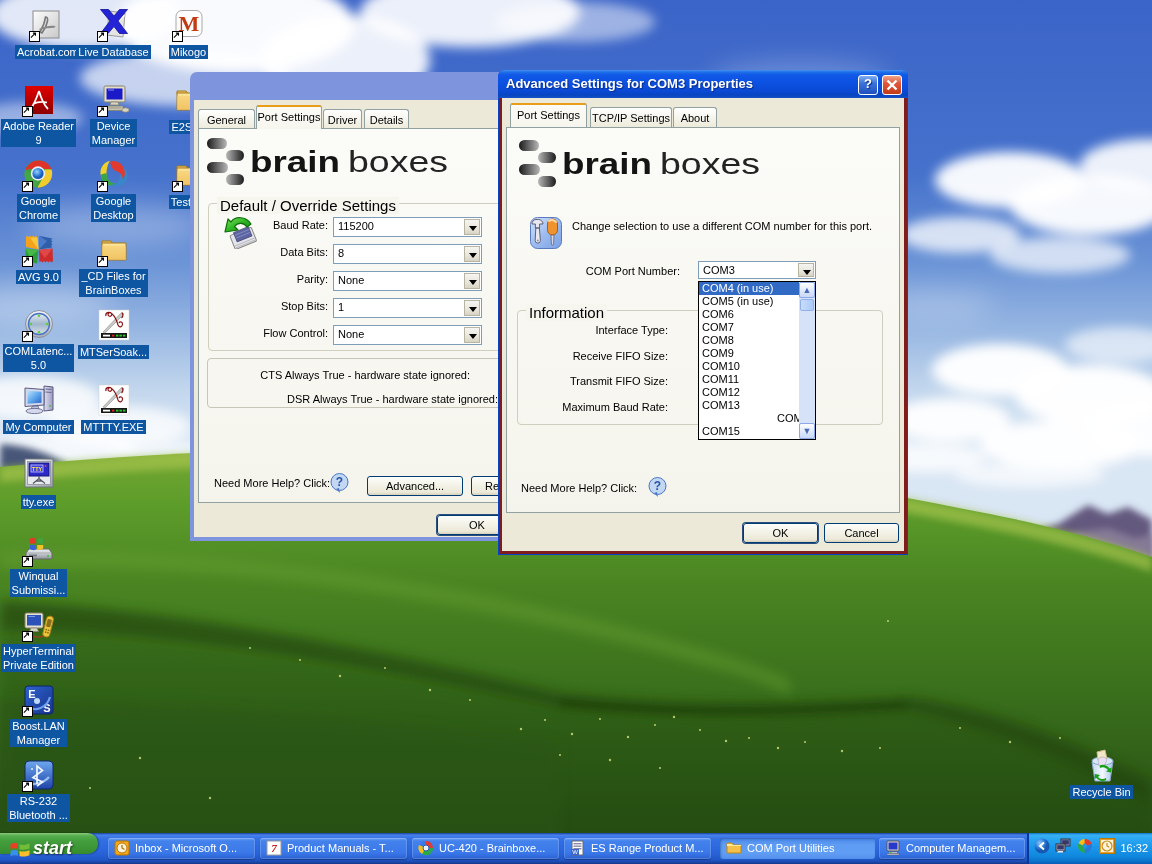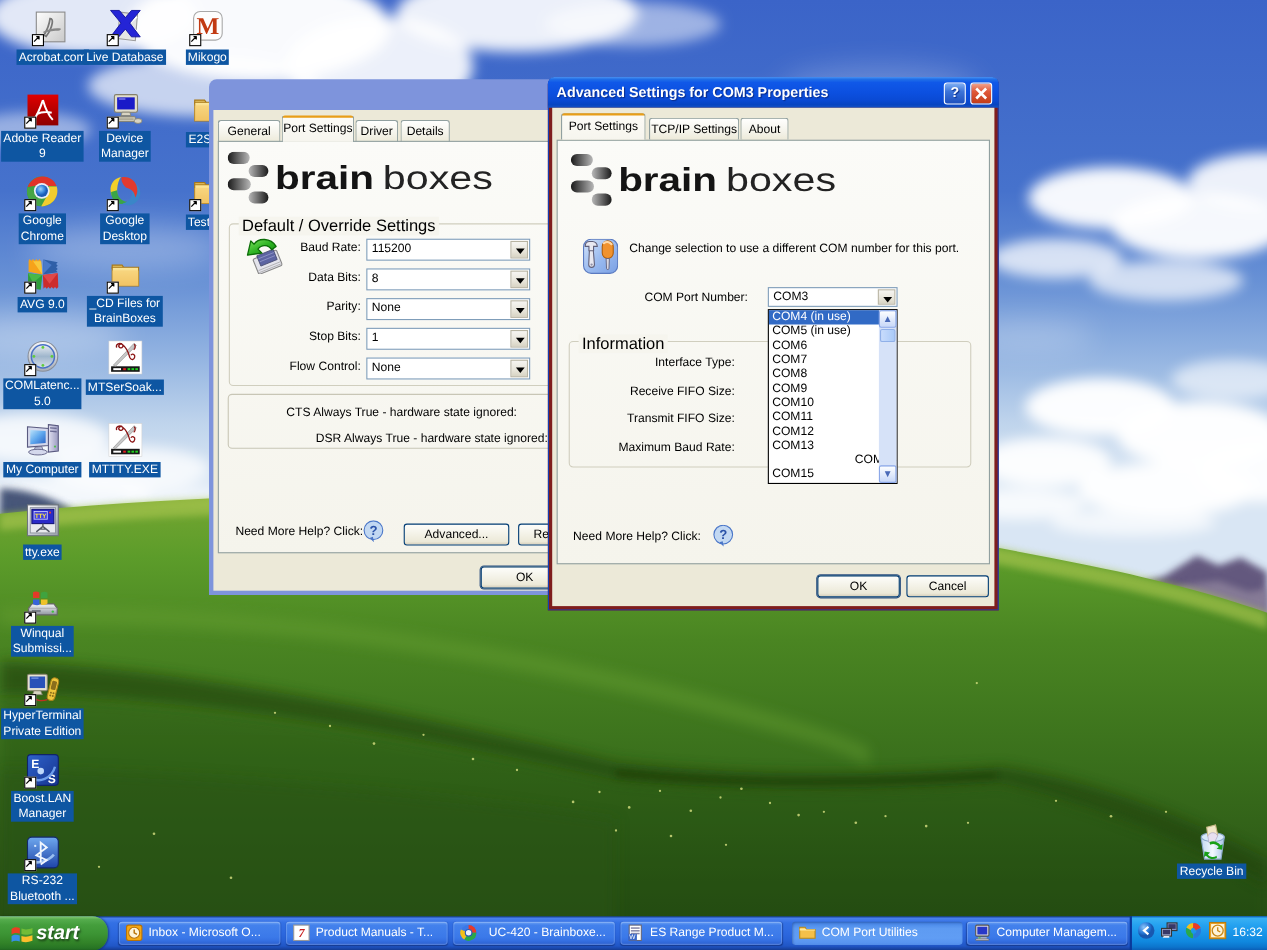--- a/index.html
+++ b/index.html
@@ -45,21 +45,21 @@
   background:linear-gradient(180deg,#17419E 0,#4880EC 2px,#3370E4 6px,#2C67DE 16px,#2760D4 22px,#2056C6 27px,#17419E 30px,#123585 31px); }
 .tkbtn { position:absolute; top:5px; height:21px; border-radius:3px; background:linear-gradient(180deg,#6FA3F4 0,#4381EC 3px,#3B79E9 14px,#3570E2 17px,#2A5FCE 21px); box-shadow:inset 0 0 0 1px rgba(255,255,255,.18), 0 1px 1px rgba(10,30,90,.5); color:#fff; font-size:11px; }
 .tkbtn.on { background:linear-gradient(180deg,#4585E8 0,#5E9BF2 30%,#609DF4 70%,#5591EE 100%); box-shadow:inset 1px 1px 2px rgba(0,20,80,.3); }
 .tkbtn .ti { position:absolute; left:6px; top:2px; width:16px; height:16px; }
 .tkbtn .tx { position:absolute; left:27px; top:4px; right:3px; overflow:hidden; white-space:nowrap; }
 #tray { position:absolute; left:1029px; top:0; width:123px; height:31px;
   background:linear-gradient(180deg,#1070C8 0,#38B0F4 2px,#25A2F0 8px,#1894E8 16px,#1088DE 23px,#0C74CC 28px,#0A5CB4 31px); }
 #tray:before { content:""; position:absolute; left:-2px; top:0; width:2px; height:31px; background:#09399A; }
 .trico { position:absolute; top:5px; width:16px; height:16px; }
 #clock { position:absolute; right:4px; top:9px; color:#fff; font-size:11px; }
-#startbtn { position:absolute; left:0; top:0; width:98px; height:31px; border-radius:0 14px 14px 0;
+#startbtn { position:absolute; left:0; top:0; width:98px; height:21px; border-radius:0 14px 14px 0;
   background:linear-gradient(180deg,#86C878 0,#54AC4C 3px,#449E3C 8px,#3C9434 16px,#328328 24px,#277424 29px,#1E611E 31px);
   box-shadow:1px 0 2px rgba(0,0,0,.4); }
 #startbtn .stx { position:absolute; left:33px; top:5px; color:#fff; font-size:18px; font-weight:bold; font-style:italic; text-shadow:1px 1px 2px rgba(0,0,0,.5); }
 </style>
 </head>
 <body>
 <svg id="bg" class="abs" width="1152" height="864" viewBox="0 0 1152 864">
   <defs>
     <linearGradient id="sky" x1="0" y1="0" x2="0" y2="1">
       <stop offset="0" stop-color="#3B64C8"></stop>
@@ -386,21 +386,21 @@
       </svg>
     <span class="tx">Inbox - Microsoft O...</span>
   </div>
   <div class="tkbtn" style="left:260px;width:147px;">
     <svg class="ti" viewBox="0 0 16 16">
         <rect x="1" y="1" width="14" height="14" fill="#fff" stroke="#999"></rect>
         <text x="8" y="12" font-size="11" font-weight="bold" font-style="italic" fill="#C82020" text-anchor="middle" font-family="Liberation Serif">7</text>
       </svg>
     <span class="tx">Product Manuals - T...</span>
   </div>
-  <div class="tkbtn" style="left:412px;width:147px;text-align:center;">
+  <div class="tkbtn" style="left:412px;width:147px;">
     <svg class="ti" viewBox="0 0 16 16">
         <circle cx="8" cy="8" r="7" fill="#3A78E8"></circle>
         <path d="M8,8 L8,1 A7,7 0 0 1 15,8 Z" fill="#E83A2A"></path>
         <path d="M8,8 L15,8 A7,7 0 0 1 4,14 Z" fill="#2AA84A"></path>
         <path d="M8,8 L4,14 A7,7 0 0 1 1,5 Z" fill="#F4C018"></path>
         <circle cx="8" cy="8" r="3" fill="#E8F0FC" stroke="#2858B8"></circle>
       </svg>
     <span class="tx">UC-420 - Brainboxe...</span>
   </div>
   <div class="tkbtn" style="left:564px;width:147px;">

